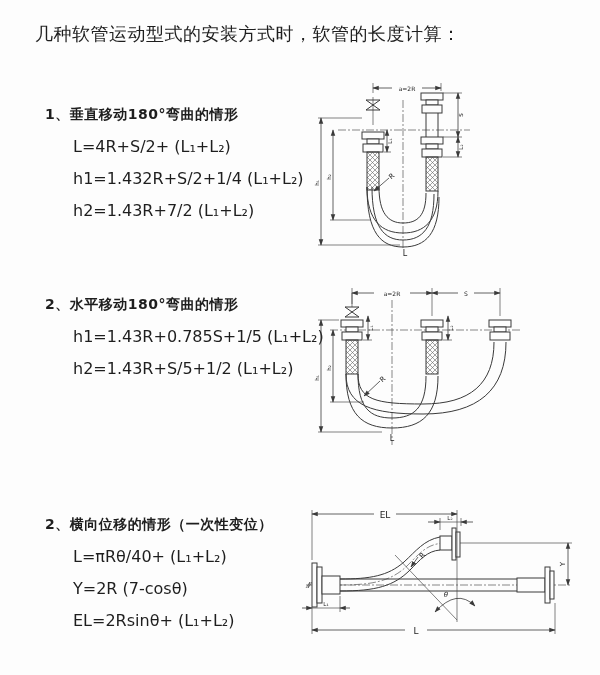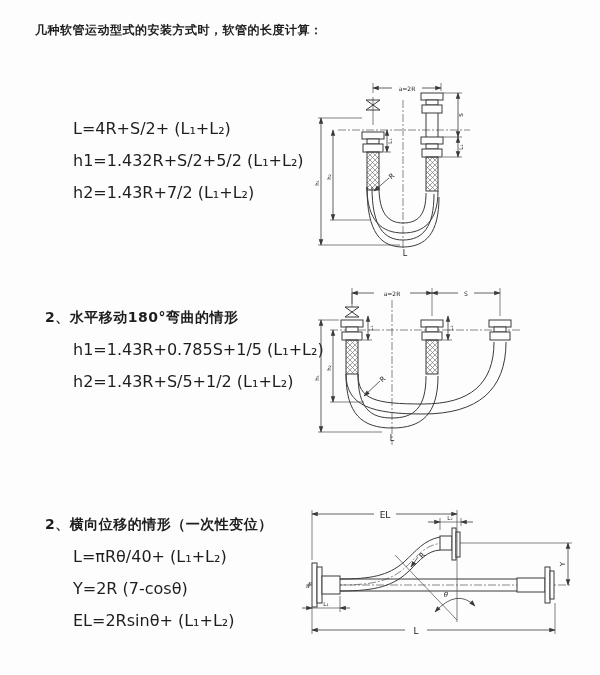--- a/index.html
+++ b/index.html
@@ -3,47 +3,48 @@
 <meta charset="utf-8">
 <style>
   html,body{margin:0;padding:0;}
   body{
     width:600px;height:675px;position:relative;overflow:hidden;
     background:#fdfdfd;color:#1e1e1e;
     font-family:"DejaVu Sans","Liberation Sans",sans-serif;
   }
   .page-title{
     position:absolute;left:35px;top:22px;
-    font-size:12px;font-weight:700;letter-spacing:.5px;white-space:nowrap;
+    font-size:18px;font-weight:400;letter-spacing:.5px;white-space:nowrap;
   }
   .section{position:absolute;left:45px;}
   .section .heading{font-size:14px;font-weight:600;letter-spacing:.5px;white-space:nowrap;}
   .section .formula{font-size:16px;font-weight:400;margin-top:13px;padding-left:28px;white-space:nowrap;}
-  #sec1{top:106px;} #sec2{top:296px;margin-top:13px;} #sec3{top:516px;}
+  #sec1{top:106px;} #sec2{top:296px;} #sec3{top:516px;}
   svg{position:absolute;}
   #dia1{left:310px;top:75px;}
   #dia2{left:310px;top:280px;}
   #dia3{left:300px;top:500px;}
   svg text{fill:#222;font-family:"DejaVu Sans","Liberation Sans",sans-serif;}
   .ln{stroke:#3a3a3a;stroke-width:1;fill:none;}
   .thin{stroke:#4a4a4a;stroke-width:.7;fill:none;}
   .dim{stroke:#3a3a3a;stroke-width:.8;fill:none;}
   .cl{stroke:#555;stroke-width:.7;fill:none;stroke-dasharray:8 2 2 2;}
   .fit{fill:#fdfdfd;stroke:#3a3a3a;stroke-width:1;}
   .braid{fill:url(#braidp);stroke:#3a3a3a;stroke-width:1;}
   .t6{font-size:6px;} .t55{font-size:5.5px;} .t7{font-size:7px;} .t8{font-size:8px;} .t9{font-size:9px;}
 </style>
 </head>
 <body>
 
 <div class="page-title">几种软管运动型式的安装方式时，软管的长度计算：</div>
 
 <div class="section" id="sec1">
+  <div class="heading">1、垂直移动180°弯曲的情形</div>
   <div class="formula">L=4R+S/2+ (L₁+L₂)</div>
-  <div class="formula">h1=1.432R+S/2+5/2 (L₁+L₂)</div>
+  <div class="formula">h1=1.432R+S/2+1/4 (L₁+L₂)</div>
   <div class="formula">h2=1.43R+7/2 (L₁+L₂)</div>
 </div>
 
 <div class="section" id="sec2">
   <div class="heading">2、水平移动180°弯曲的情形</div>
   <div class="formula">h1=1.43R+0.785S+1/5 (L₁+L₂)</div>
   <div class="formula">h2=1.43R+S/5+1/2 (L₁+L₂)</div>
 </div>
 
 <div class="section" id="sec3">

